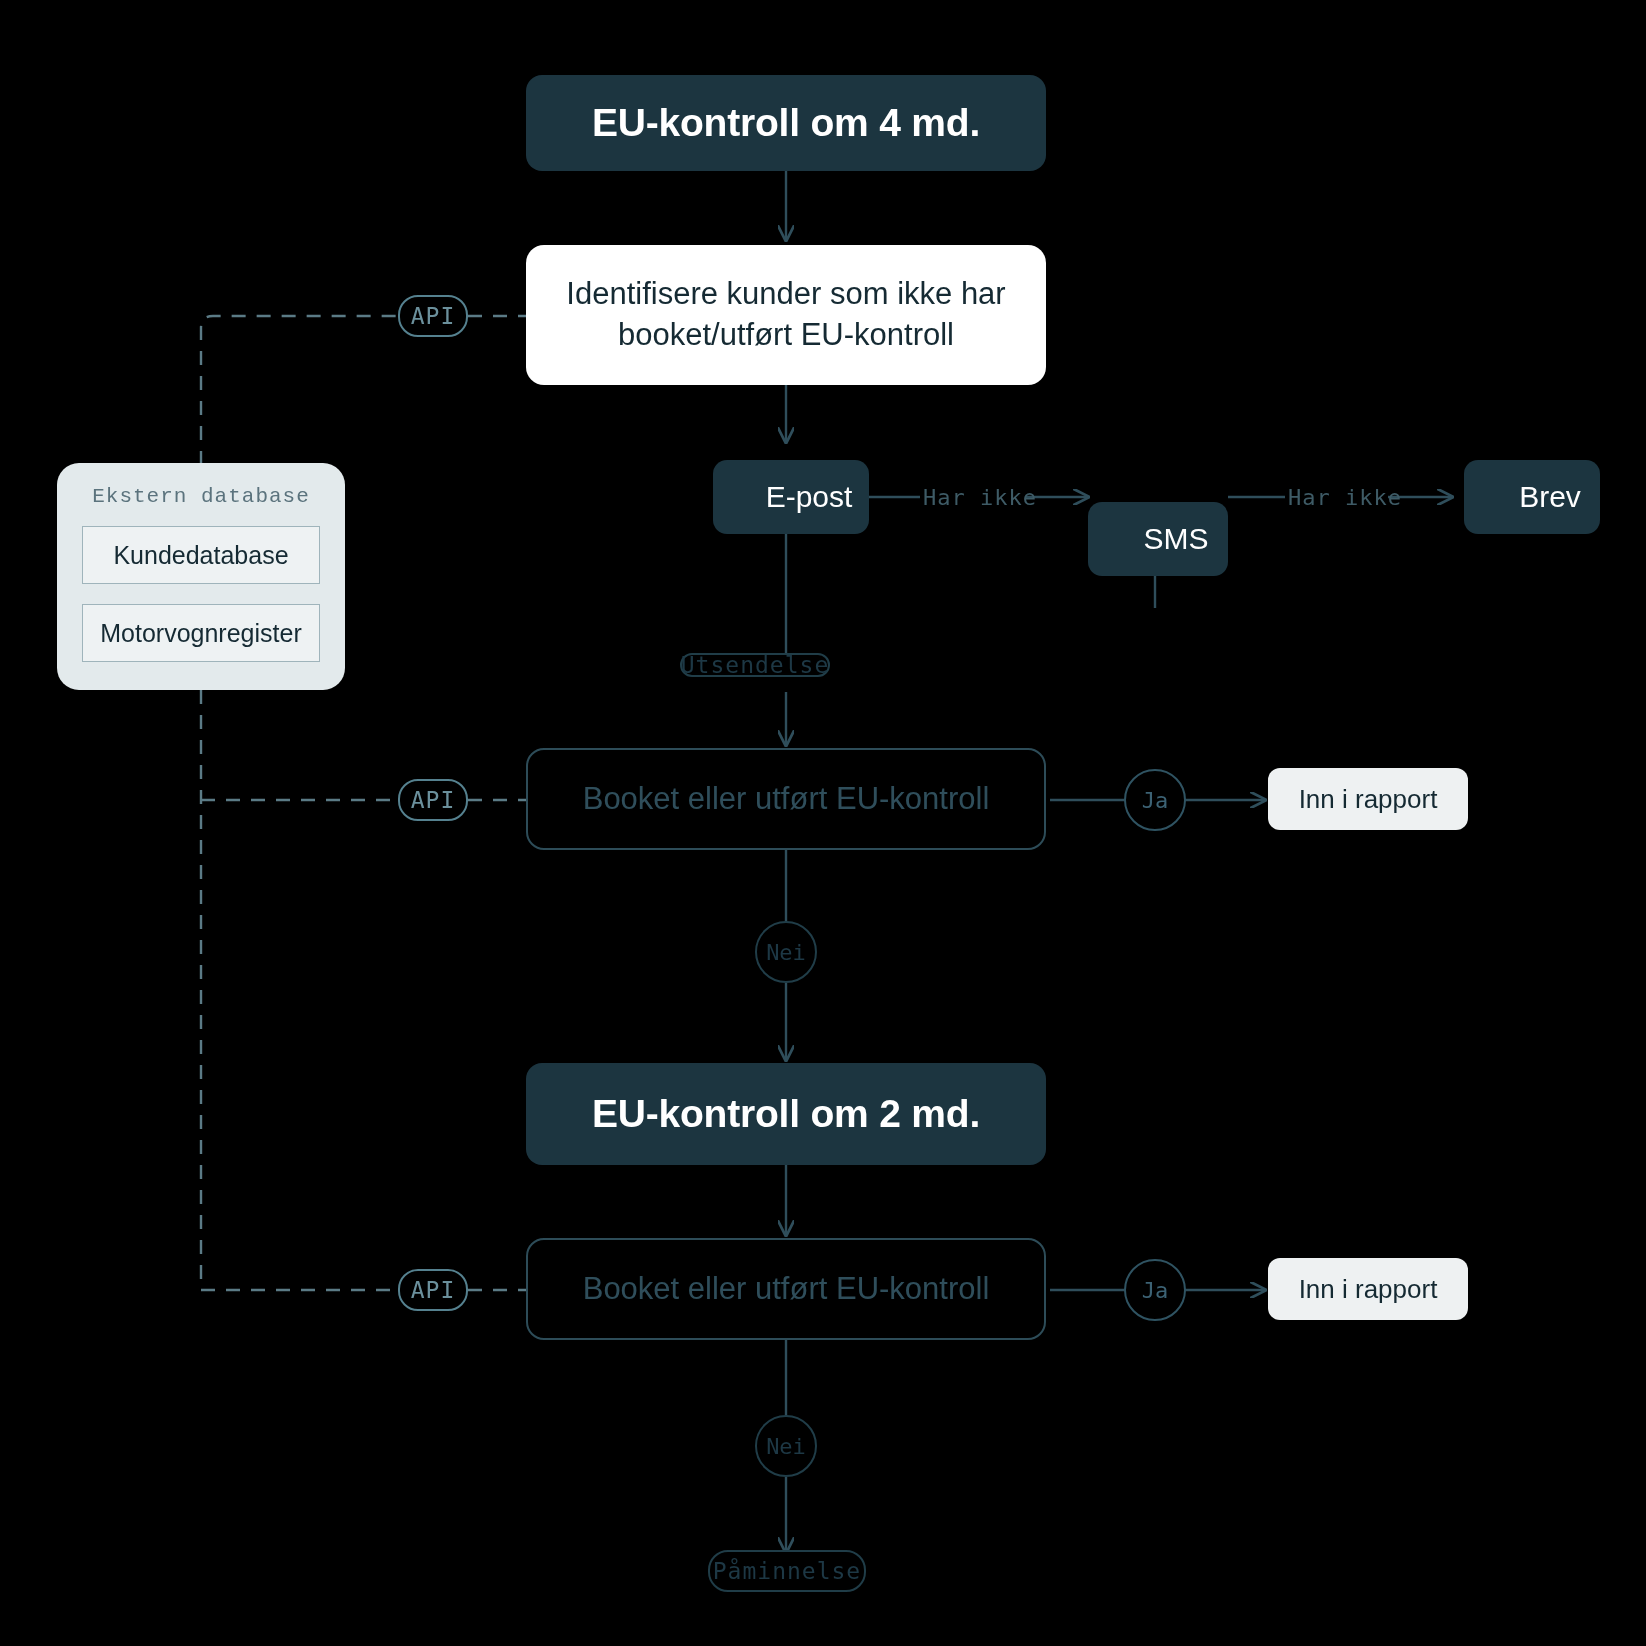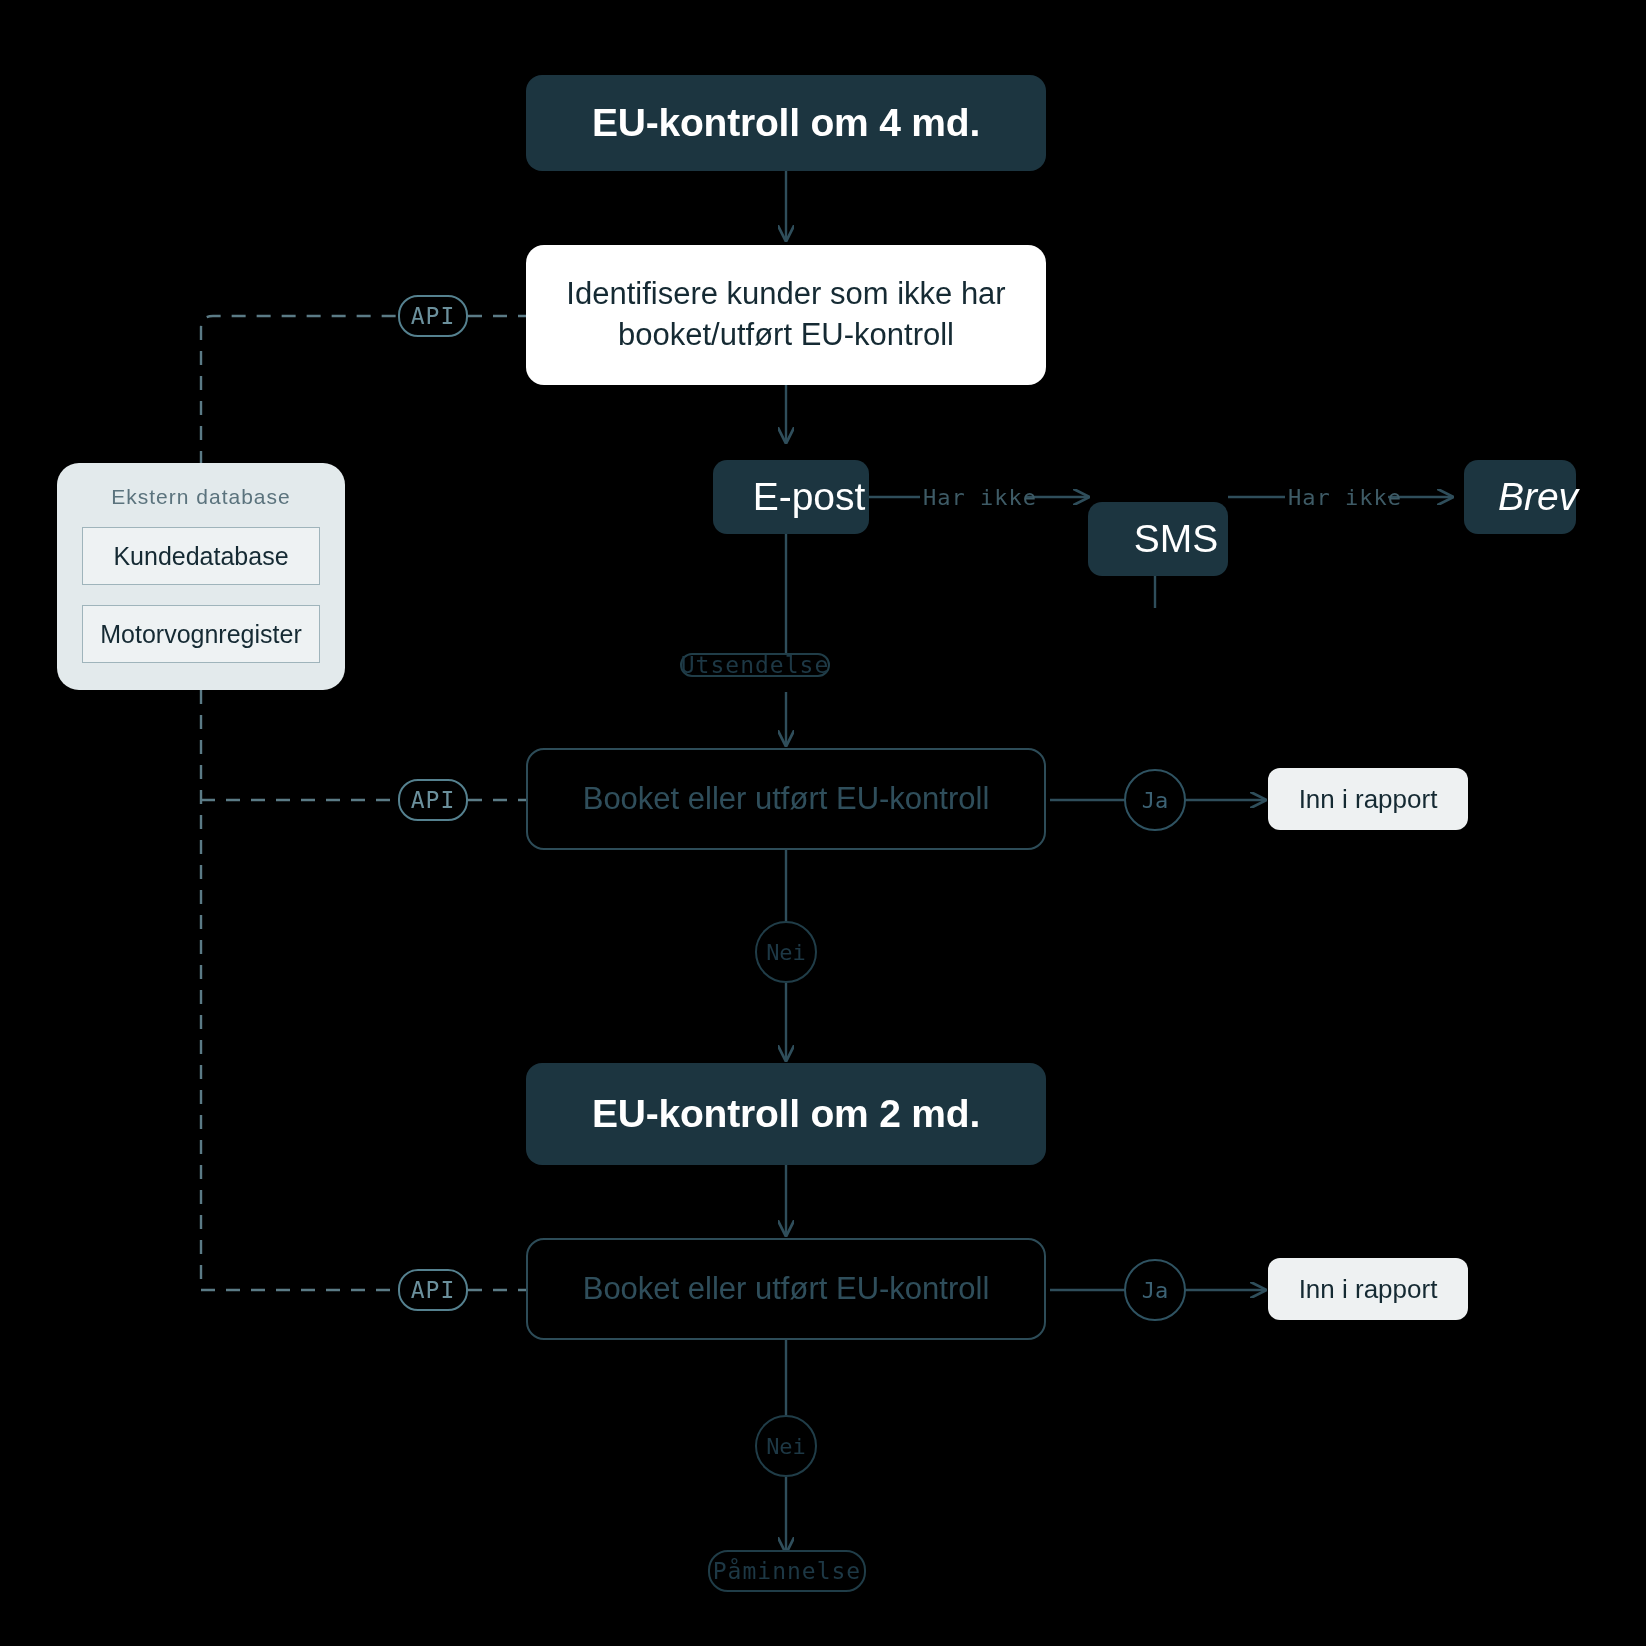--- a/index.html
+++ b/index.html
@@ -37,21 +37,21 @@
     border-radius:14px;
   }
   .n-milestone{
     border-radius:16px;
     font-size:39px;
     font-weight:bold;
     letter-spacing:-0.2px;
   }
   .n-channel{
     border-radius:14px;
-    font-size:39px;
+    font-size:30px;
     font-weight:400;
     padding-left:36px;
   }
 
   
   .n-white{
     background:#ffffff;
     color:#152a33;
     border-radius:18px;
     font-size:31px;
@@ -84,21 +84,21 @@
     position:absolute;
     box-sizing:border-box;
     background:#e3eaec;
     border-radius:22px;
     display:flex;
     flex-direction:column;
     align-items:center;
     padding-top:22px;
   }
   .group-title{
-    font-family:Liberation Sans, sans-serif;
+    font-family:Liberation Mono, monospace;
     font-size:21px;
     color:#5b737d;
     letter-spacing:1px;
     margin-bottom:18px;
   }
   .group-item{
     box-sizing:border-box;
     width:238px;
     height:58px;
     background:#eef2f3;
@@ -227,21 +227,21 @@
   </div>
 
   <div class="node n-dark n-channel" style="left:713px; top:460px; width:156px; height:74px;">
     <span>E-post</span>
   </div>
 
   <div class="node n-dark n-channel" style="left:1088px; top:460px; width:140px; height:74px;margin-top:42px;">
     <span>SMS</span>
   </div>
 
-  <div class="node n-dark n-channel" style="left:1464px; top:460px; width:112px; height:74px;font-style:italic;">
+  <div class="node n-dark n-channel" style="left:1464px; top:460px; width:136px; height:74px;">
     <span>Brev</span>
   </div>
 
   <div class="node n-outline" style="left:526px; top:748px; width:520px; height:102px;">
     <span>Booket eller utført EU-kontroll</span>
   </div>
 
   <div class="node n-light" style="left:1268px; top:768px; width:200px; height:62px;">
     <span>Inn i rapport</span>
   </div>

